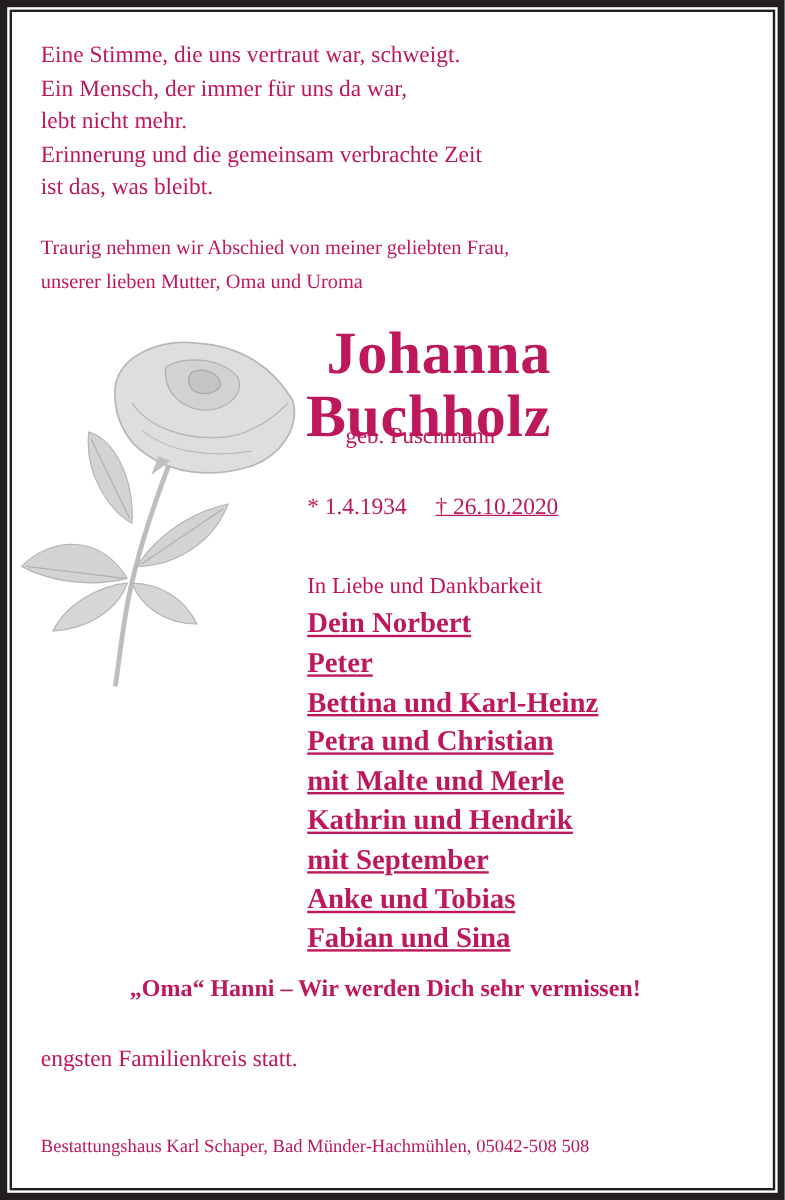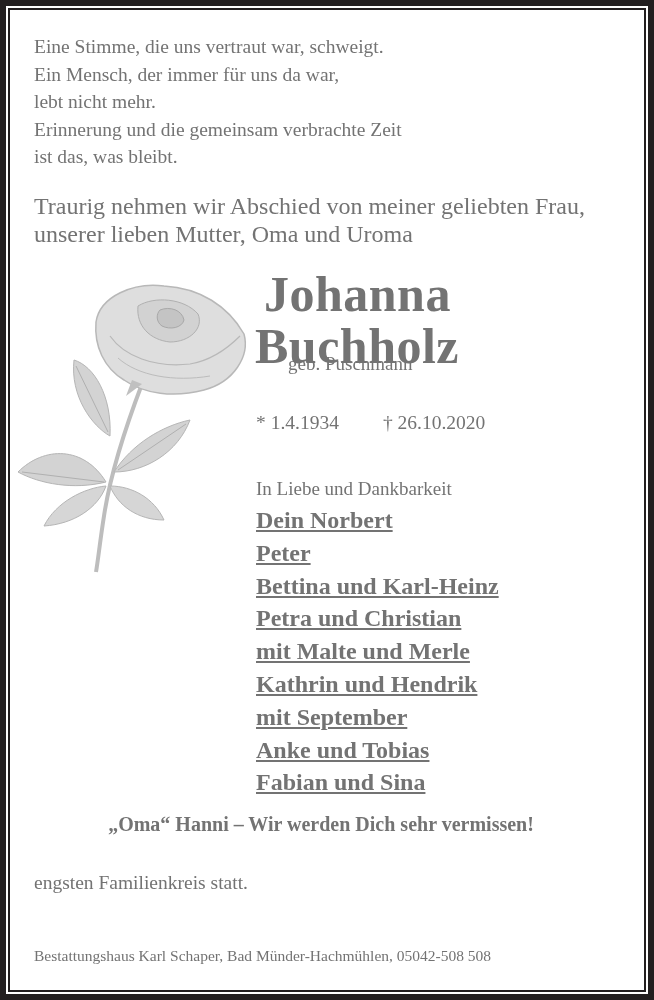--- a/index.html
+++ b/index.html
@@ -5,44 +5,44 @@
   html, body { margin:0; padding:0; background:#fff; }
   body { width:654px; height:1000px; position:relative; overflow:hidden; }
   .frame-outer {
     position:absolute; left:0; top:0; width:654px; height:1000px;
     box-sizing:border-box; border:6px solid #231f20; background:#fff;
   }
   .frame-inner {
     position:absolute; left:8px; top:8px; right:8px; bottom:8px;
     border:2px solid #231f20; background:#fff;
   }
-  .serif { font-family:"Liberation Serif","DejaVu Serif",serif; color:#737373; }
+  .serif { font-family:"Liberation Serif","DejaVu Serif",serif; color:#be185d; }
   .poem {
     position:absolute; left:34px; top:33px; font-size:19.5px; line-height:27.5px;
   }
   .poem div { white-space:nowrap; }
   .intro {
-    position:absolute; left:34px; top:193px; font-size:24px; line-height:27.5px;
+    position:absolute; left:34px; top:193px; font-size:17px; line-height:27.5px;
   }
   .intro div { white-space:nowrap; }
   .rose {
     position:absolute; left:14px; top:276px; width:240px; height:300px;
   }
   .name {
     position:absolute; left:255px; top:268px; font-weight:bold; font-size:50px; line-height:52px;
     letter-spacing:0.5px;
   }
-  .name .first { padding-left:9px; }
+  .name .first { padding-left:9px;text-align:right; }
   .maiden {
     position:absolute; left:288px; top:353px; font-size:19px;
   }
   .dates {
     position:absolute; left:256px; top:412px; font-size:19.5px; white-space:nowrap;
   }
-  .dates .death { margin-left:44px; }
+  .dates .death { margin-left:24px;text-decoration:underline; }
   .thanks {
     position:absolute; left:256px; top:478px; font-size:19px; white-space:nowrap;
   }
   .mourners {
     position:absolute; left:256px; top:504px; font-weight:bold; font-size:24px; line-height:32.8px;text-decoration:underline;
   }
   .mourners div { white-space:nowrap; }
   .farewell {
     position:absolute; left:0; right:12px; top:813px; text-align:center; font-weight:bold; font-size:20px;
   }

